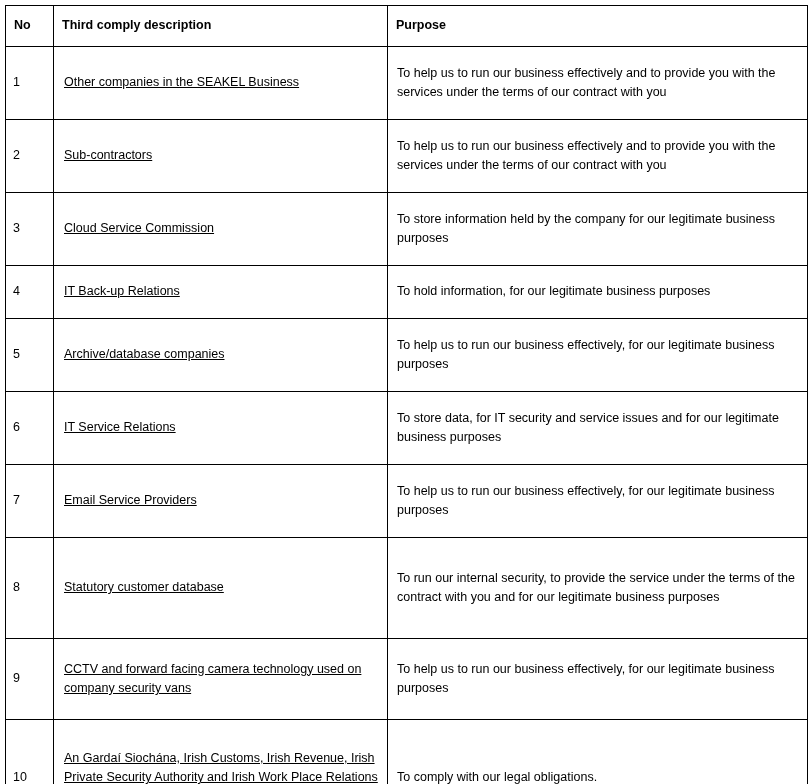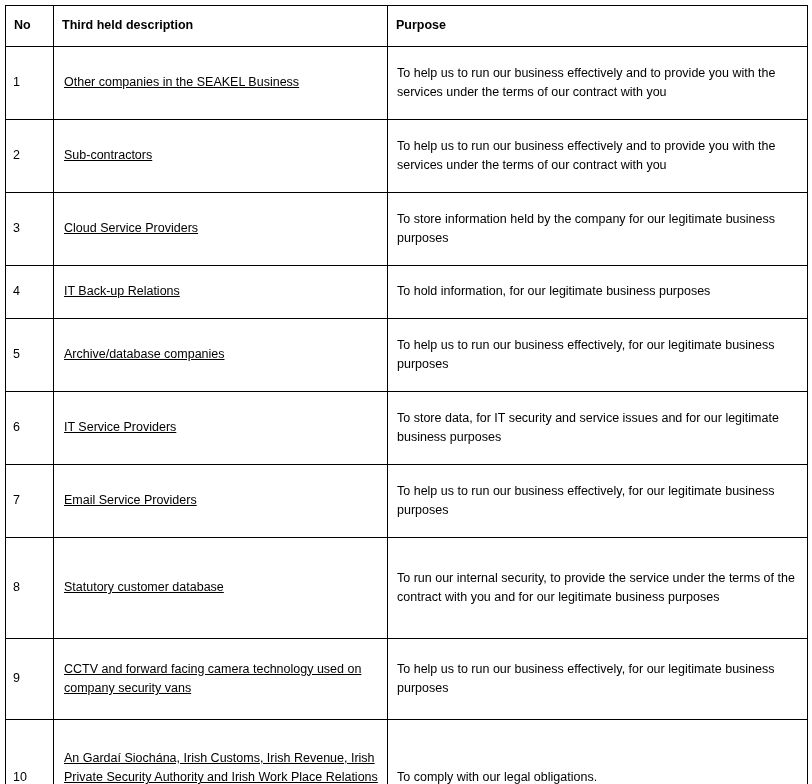--- a/index.html
+++ b/index.html
@@ -77,53 +77,53 @@
 <div class="page">
   <table class="third-party-table">
     <colgroup>
       <col class="col-no">
       <col class="col-desc">
       <col class="col-purpose">
     </colgroup>
     <thead>
       <tr>
         <th>No</th>
-        <th>Third held description</th>
+        <th>Third comply description</th>
         <th>Purpose</th>
       </tr>
     </thead>
     <tbody>
       <tr class="row-h-1">
         <td class="cell-no">1</td>
         <td class="cell-desc">Other companies in the SEAKEL Business</td>
         <td class="cell-purpose">To help us to run our business effectively and to provide you with the services under the terms of our contract with you</td>
       </tr>
       <tr class="row-h-2">
         <td class="cell-no">2</td>
         <td class="cell-desc">Sub-contractors</td>
         <td class="cell-purpose">To help us to run our business effectively and to provide you with the services under the terms of our contract with you</td>
       </tr>
       <tr class="row-h-3">
         <td class="cell-no">3</td>
-        <td class="cell-desc">Cloud Service Providers</td>
+        <td class="cell-desc">Cloud Service Commission</td>
         <td class="cell-purpose">To store information held by the company for our legitimate business purposes</td>
       </tr>
       <tr class="row-h-4">
         <td class="cell-no">4</td>
         <td class="cell-desc">IT Back-up Relations</td>
         <td class="cell-purpose">To hold information, for our legitimate business purposes</td>
       </tr>
       <tr class="row-h-5">
         <td class="cell-no">5</td>
         <td class="cell-desc">Archive/database companies</td>
         <td class="cell-purpose">To help us to run our business effectively, for our legitimate business purposes</td>
       </tr>
       <tr class="row-h-6">
         <td class="cell-no">6</td>
-        <td class="cell-desc">IT Service Providers</td>
+        <td class="cell-desc">IT Service Relations</td>
         <td class="cell-purpose">To store data, for IT security and service issues and for our legitimate business purposes</td>
       </tr>
       <tr class="row-h-7">
         <td class="cell-no">7</td>
         <td class="cell-desc">Email Service Providers</td>
         <td class="cell-purpose">To help us to run our business effectively, for our legitimate business purposes</td>
       </tr>
       <tr class="row-h-8">
         <td class="cell-no">8</td>
         <td class="cell-desc">Statutory customer database</td>

